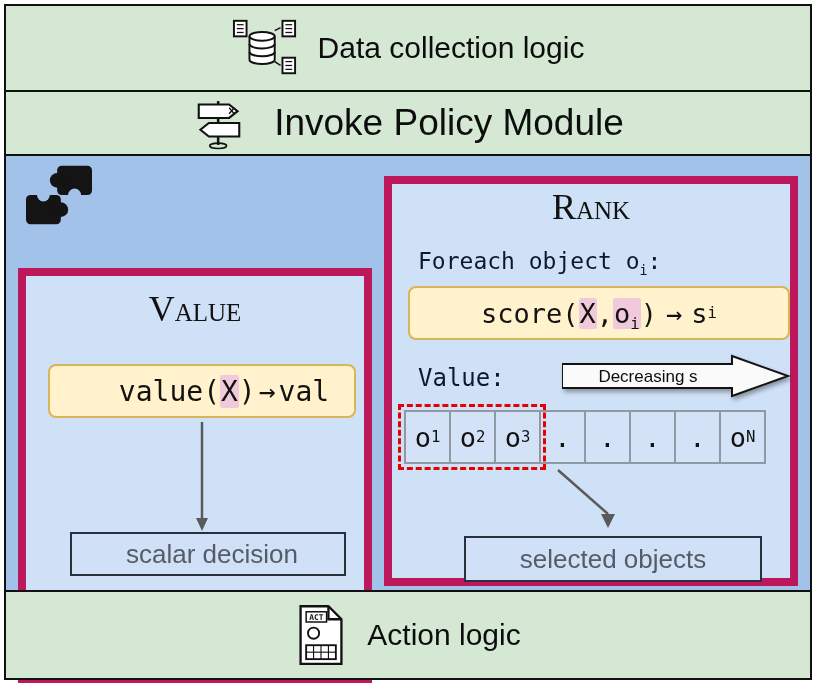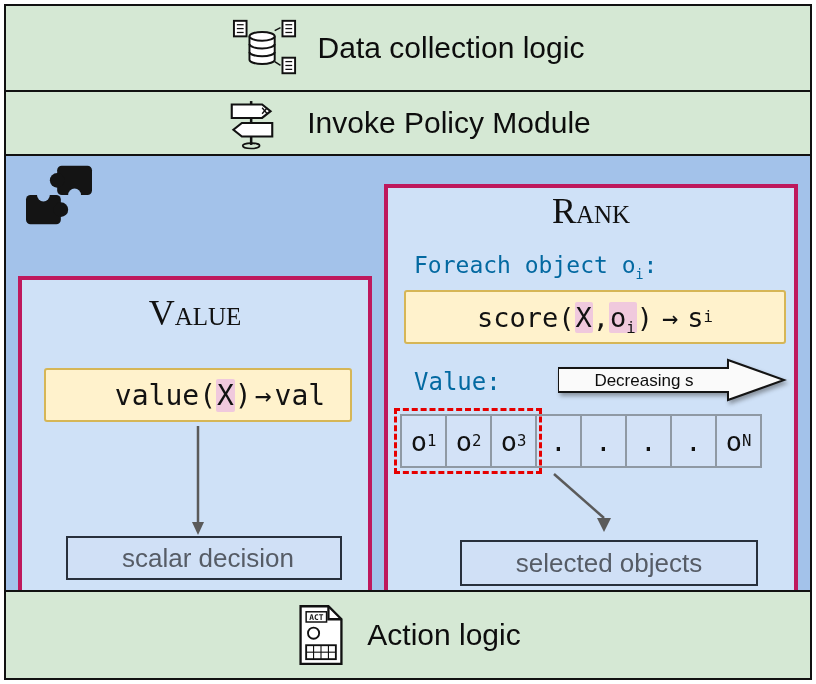--- a/index.html
+++ b/index.html
@@ -9,56 +9,56 @@
   }
   .band {
     position:absolute; left:4px; width:808px; box-sizing:border-box;
     background:var(--band-green,#d5e8d4); border:2px solid #111;
     display:flex; align-items:center; justify-content:center; gap:20px;text-align:right;
   }
   .band-top    { top:4px;   height:88px; }
   .band-invoke { top:90px;  height:66px; }
   .band-bottom { top:590px; height:90px; }
   .band-label  { font-size:30px; color:#0d0d0d; }
-  .band-invoke .band-label { font-size:30px;margin-left:8px; }
+  .band-invoke .band-label { font-size:37px;margin-left:8px; }
 
   .main {
     position:absolute; left:4px; top:154px; width:808px; height:438px;
     box-sizing:border-box; background:var(--main-blue,#a3c2ea); border:2px solid #111;
   }
   .pm-header { position:absolute; left:14px; top:6px; display:flex; align-items:center; gap:8px; }
   .pm-title  { font-size:27px; font-weight:bold; color:#4d4d4d; }
 
   .panel {
     position:absolute; box-sizing:border-box;
-    background:var(--panel-blue,#cfe1f7); border:4px solid #be185d;margin-top:8px;
-  }
-  .value-panel { left:12px;  top:112px; width:354px; height:320px; }
+    background:var(--panel-blue,#cfe1f7); border:8px solid #be185d;
+  }
+  .value-panel { left:12px;  top:112px; width:354px; height:415px; }
   .rank-panel  { left:378px; top:20px;  width:414px; height:410px; }
   .panel-title {
     font-family:"Liberation Serif", serif; font-variant:small-caps;
     font-size:36px; color:#111; text-align:center; position:absolute; left:0; right:0;
   }
   .value-panel .panel-title { top:12px; }
   .rank-panel  .panel-title { top:2px; }
 
   .note {
     position:absolute; box-sizing:border-box;
     background:var(--note-yellow,#fff2cc); border:2px solid var(--note-border,#d6b656);
-    border-radius:3px; display:flex; align-items:center; justify-content:center;
+    border-radius:8px; display:flex; align-items:center; justify-content:center;
     font-family:"DejaVu Sans Mono", monospace; color:#121212; white-space:nowrap;
   }
   .value-note { left:22px; top:88px;  width:308px; height:54px; font-size:28px;padding-left:44px; }
   .score-note { left:16px; top:102px; width:382px; height:54px; font-size:27px; }
   .hl { background:var(--highlight-pink,#f0c9dd); border-radius:2px; padding:0 1px; }
   .arr-tight { margin:0 3px; }
   .arr-wide  { margin:0 9px; }
   sub { font-size:0.58em; line-height:0; }
 
-  .mono-gray { position:absolute; font-family:"DejaVu Sans Mono", monospace; color:#0369a1; white-space:nowrap; }
+  .mono-gray { position:absolute; font-family:"DejaVu Sans Mono", monospace; color:#0f172a; white-space:nowrap; }
   .foreach   { left:26px; top:64px;  font-size:23px; }
   .sort-label{ left:26px; top:180px; font-size:24px; }
 
   .sort-arrow { position:absolute; left:170px; top:170px; filter:drop-shadow(2px 3px 2px rgba(50,50,50,.45)); }
   .sort-arrow text { font-family:"Liberation Sans", sans-serif; }
 
   .cells { position:absolute; left:12px; top:226px; display:flex; }
   .cell {
     width:47px; height:54px; margin-left:-2px; box-sizing:border-box;
     border:2px solid #8f99a4; background:#d3e2f7;

